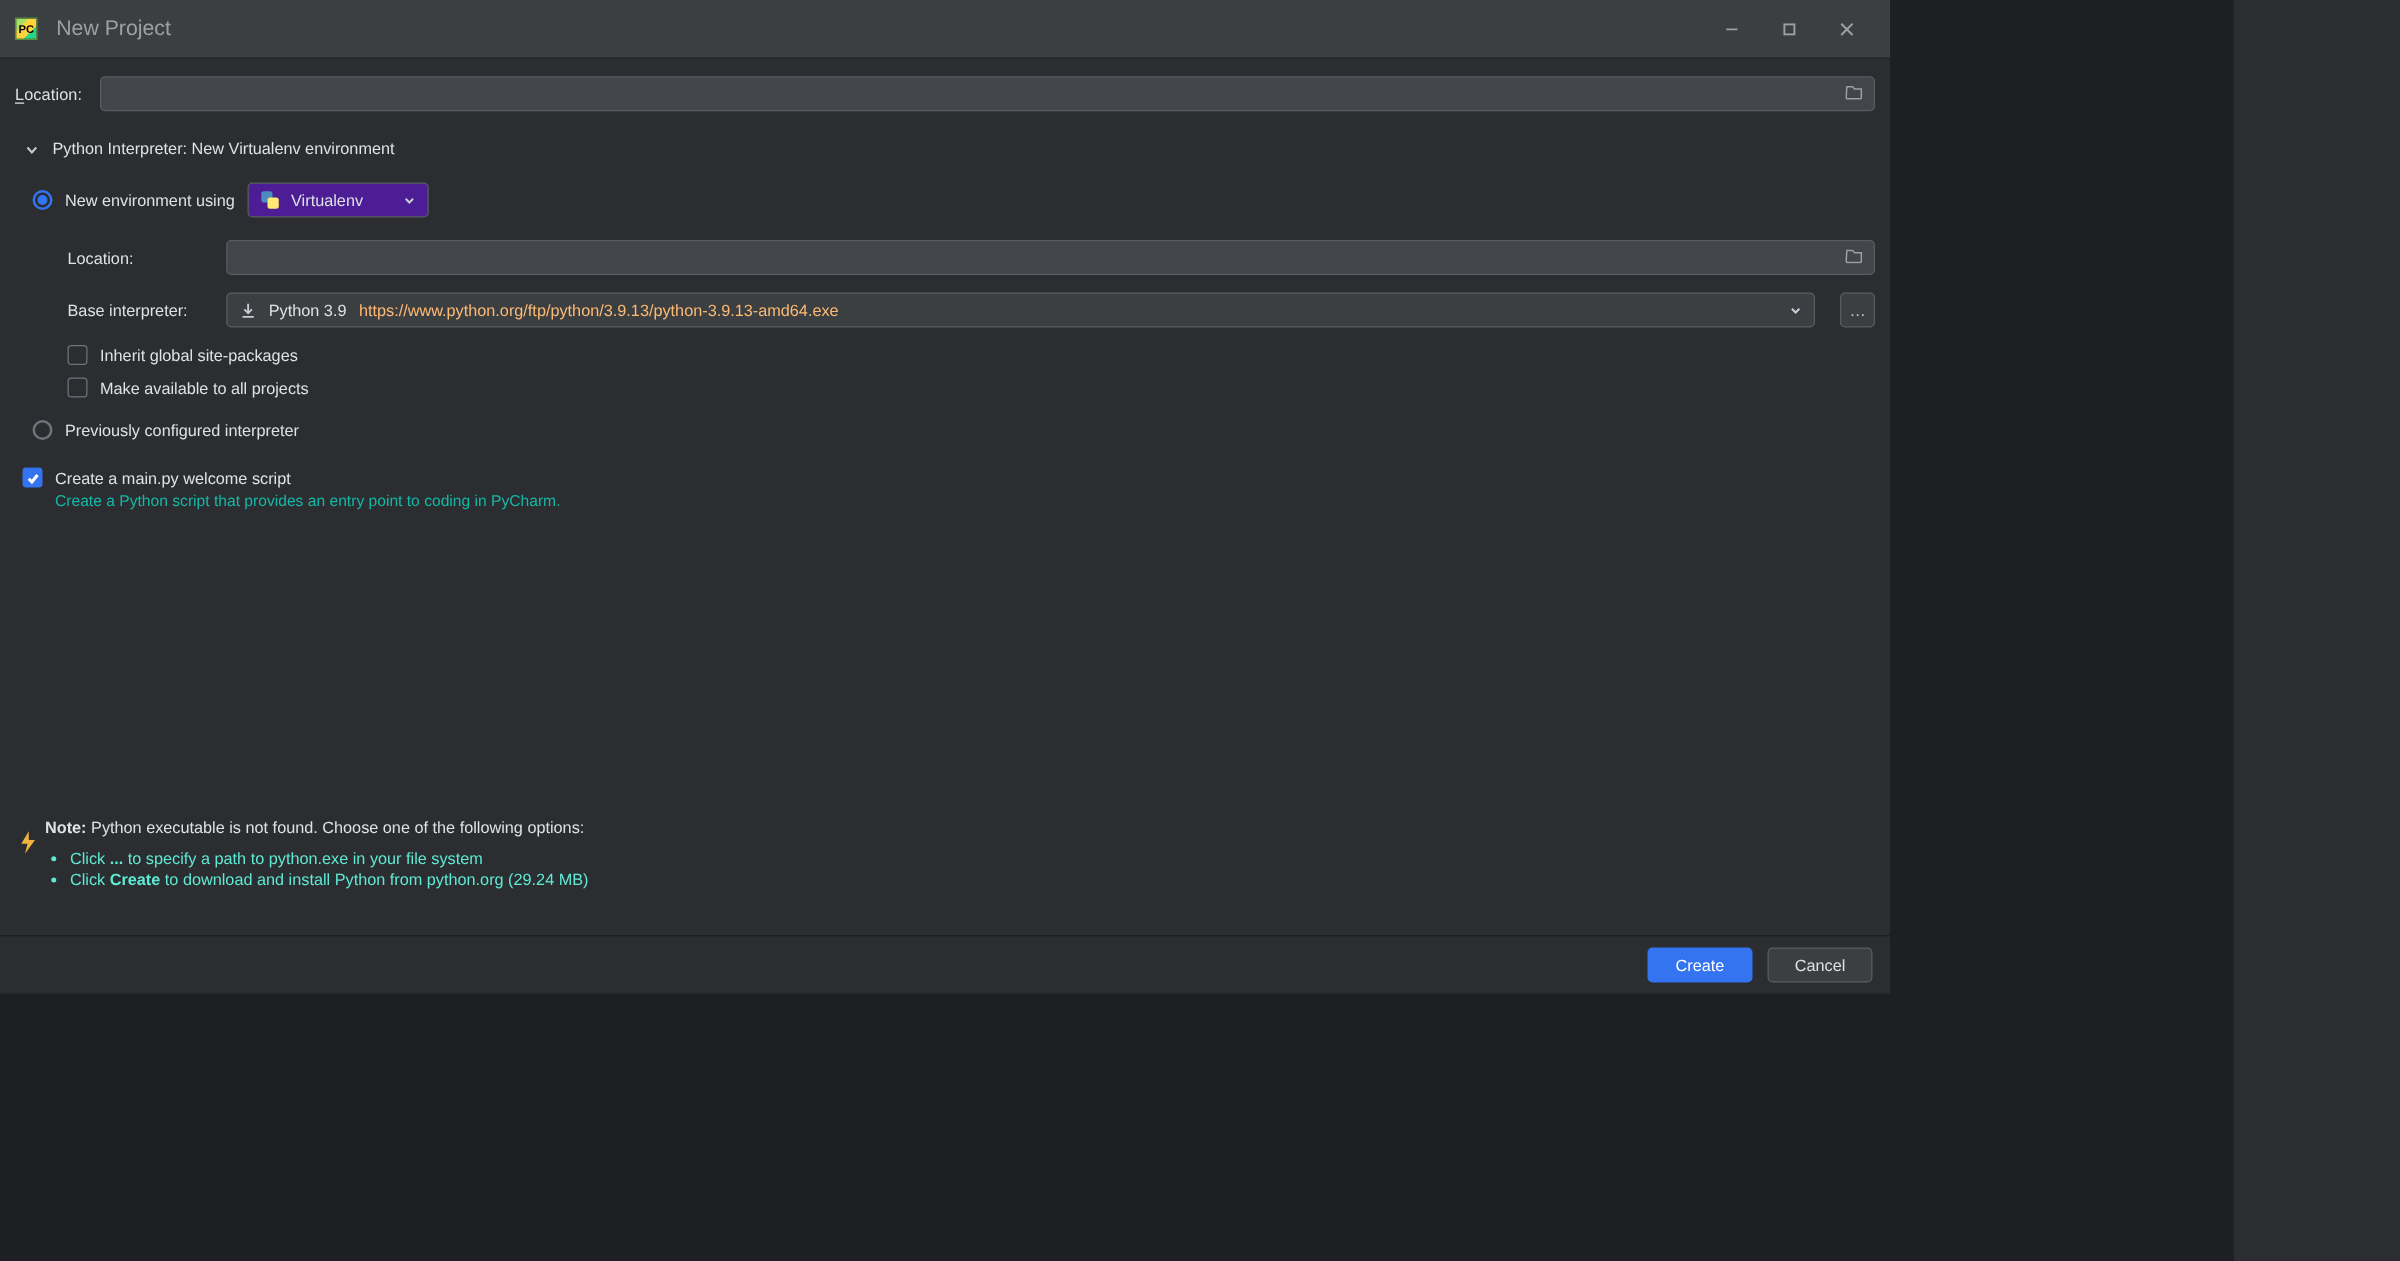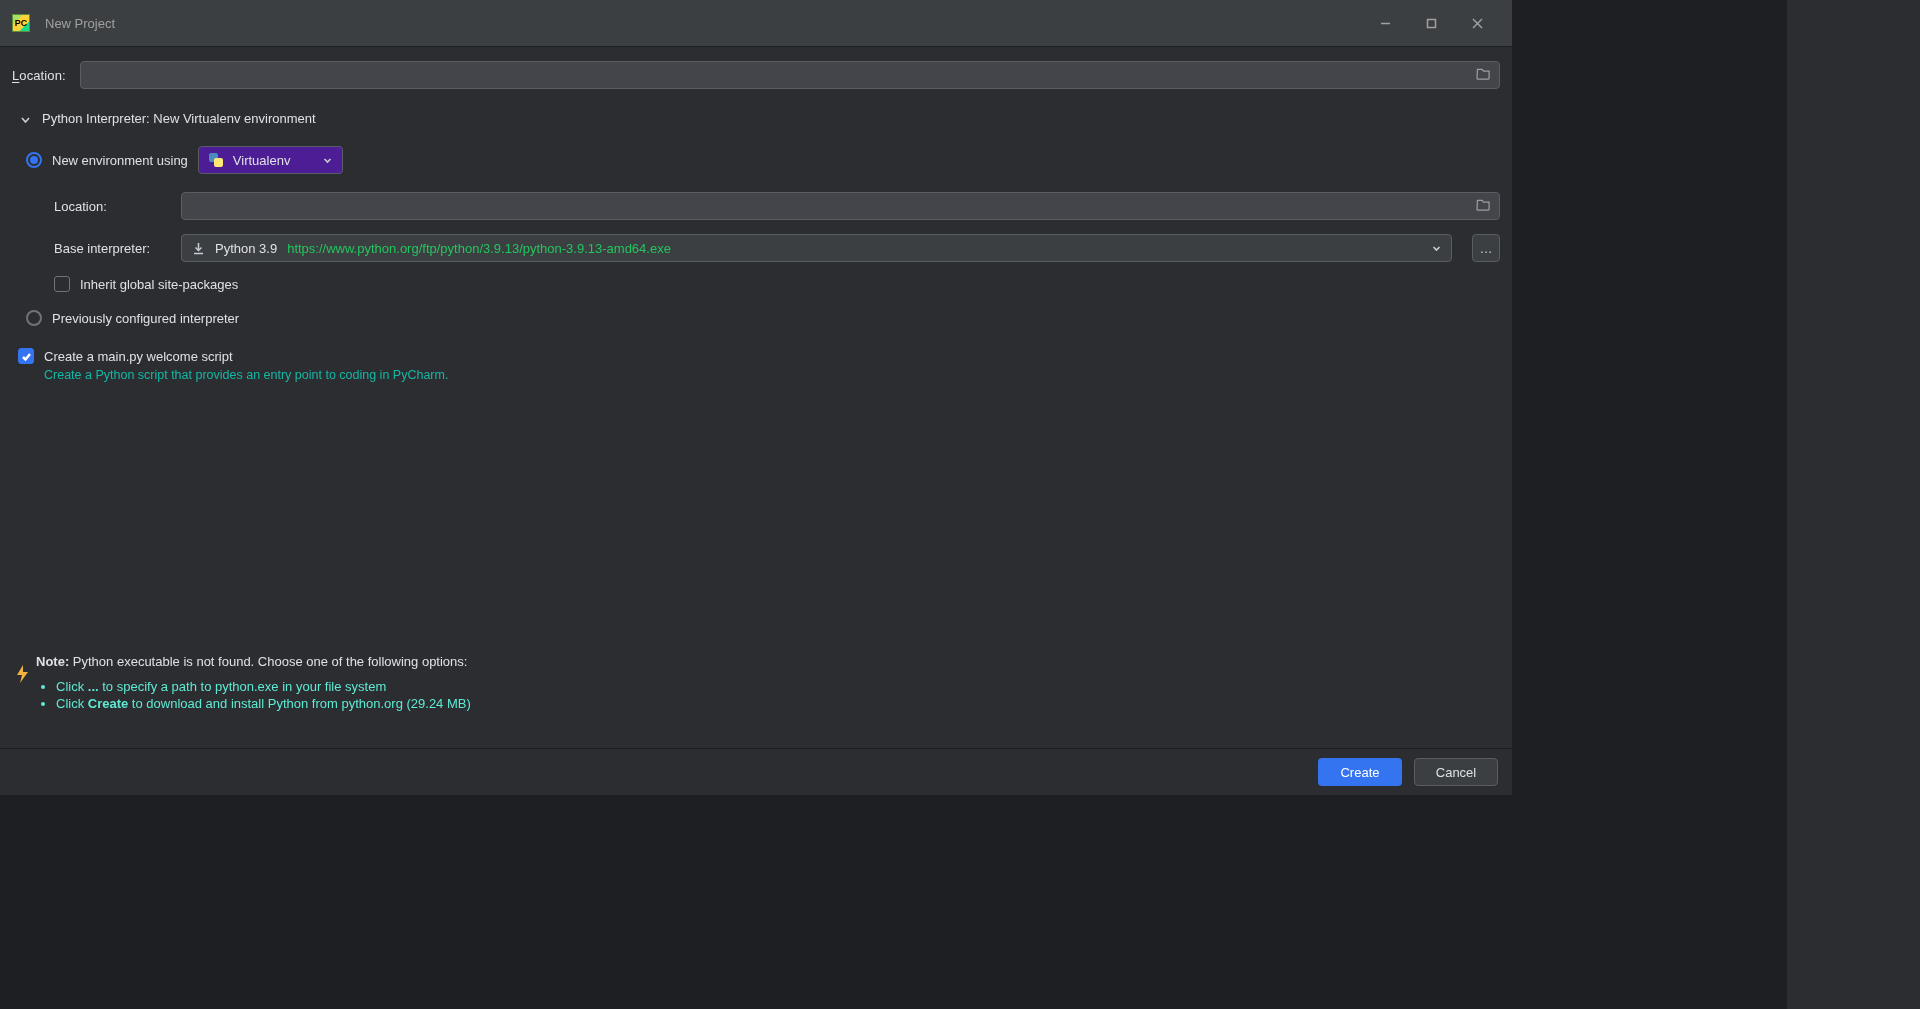--- a/index.html
+++ b/index.html
@@ -21,21 +21,21 @@
     border-bottom: 1px solid #1e1f22;
   }
   .app-icon {
     width: 18px; height: 18px;
     background: linear-gradient(135deg, #a8e063 30%, #ffd43b 30%, #ffd43b 70%, #21d789 70%);
     border: 1px solid #5e8d3e;
     display:inline-flex; align-items:center; justify-content:center;
     font-size:9px; font-weight:bold; color:#000;
     margin-right: 15px;
   }
-  .titlebar-title { color:#a0a0a0; font-size:13px; }
+  .titlebar-title { color:#a0a0a0; font-size:17px; }
   .titlebar-spacer { flex:1; }
   .win-controls { display:flex; gap: 0; }
   .win-btn {
     width: 46px; height: 46px;
     display:flex; align-items:center; justify-content:center;
     color:#a0a0a0;
   }
   .win-btn svg { width:11px; height:11px; stroke:#a0a0a0; stroke-width:1.5; fill:none; }
 
   
@@ -125,21 +125,21 @@
     border:1px solid #5a5d63;
     border-radius:4px;
     display:flex; align-items:center;
     padding:0 10px;
     color:#dfe1e5;
     gap:10px;
   }
   .select-box .dd-chev { margin-left:auto; }
   .download-icon { width:13px; height:13px; }
   .download-icon svg { stroke:#c9ccd6; stroke-width:1.5; fill:none; width:13px; height:13px; }
-  .muted { color:#22c55e; }
+  .muted { color:#fdba74; }
   .ellipsis-btn {
     width:28px; height:28px;
     background:#3c3f41;
     border:1px solid #5a5d63;
     border-radius:4px;
     display:flex; align-items:center; justify-content:center;
     color:#c9ccd6;
     margin-left:6px;
     flex-shrink:0;
   }
@@ -309,20 +309,24 @@
                   </svg>
             </span>
           </div>
           <div class="ellipsis-btn">…</div>
         </div>
 
         <div class="check-row">
           <span class="checkbox"></span>
           <span>Inherit global site-packages</span>
         </div>
+        <div class="check-row">
+          <span class="checkbox"></span>
+          <span>Make available to all projects</span>
+        </div>
       </div>
 
       <div class="prev-block">
         <div class="radio-row">
           <span class="radio"></span>
           <span>Previously configured interpreter</span>
         </div>
       </div>
     </div>
 

